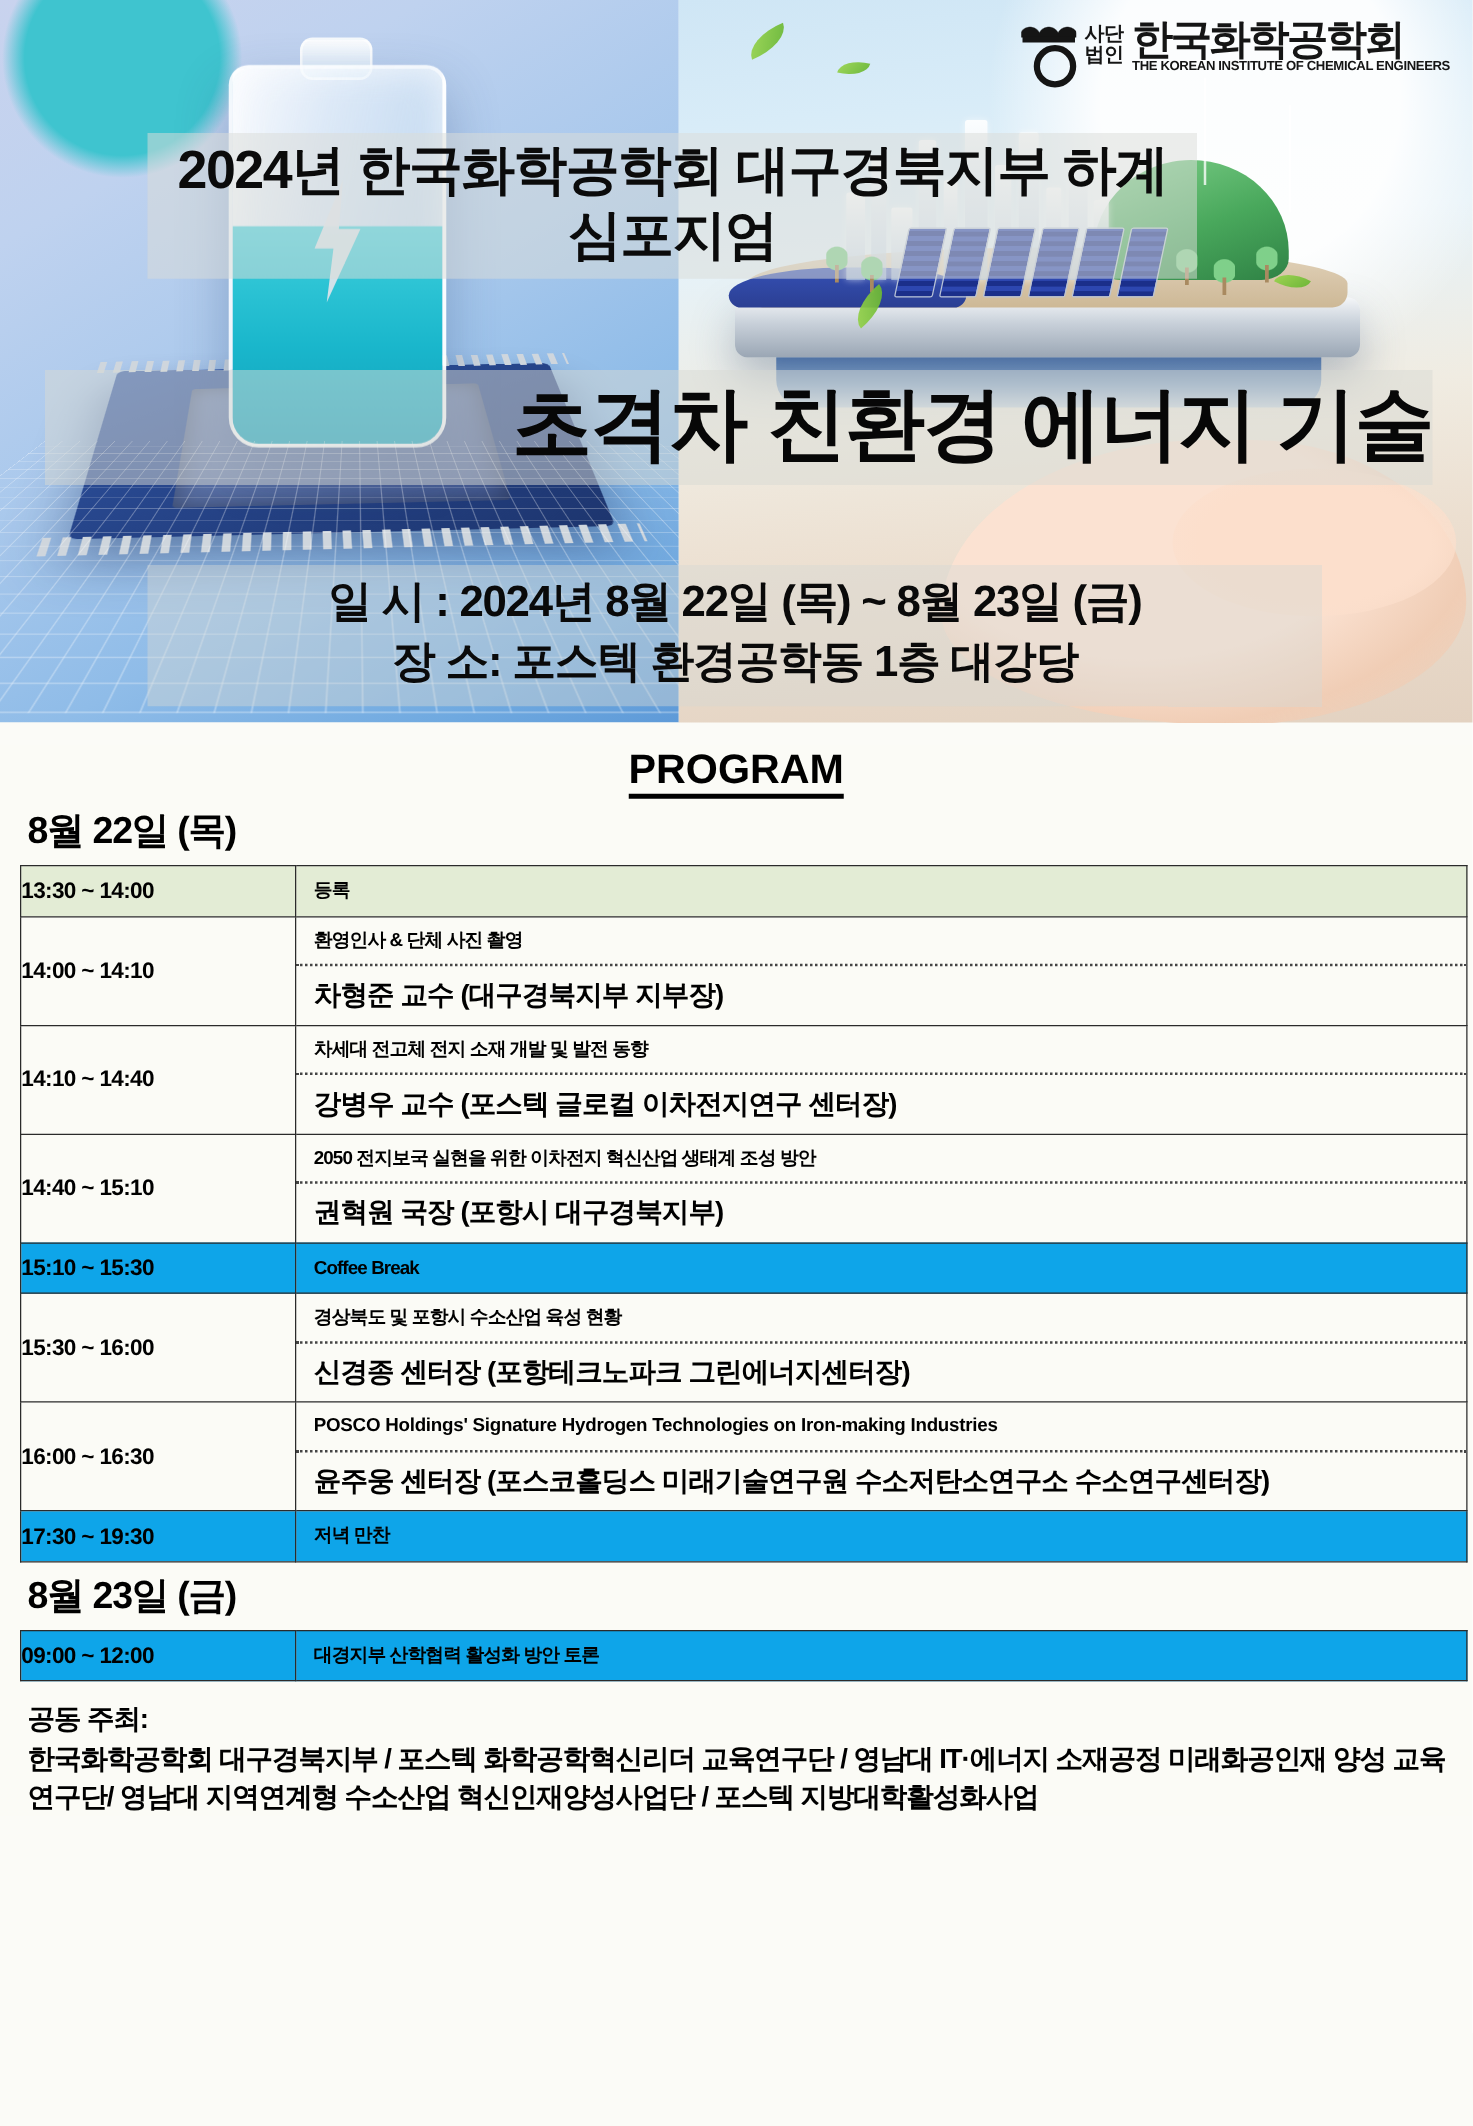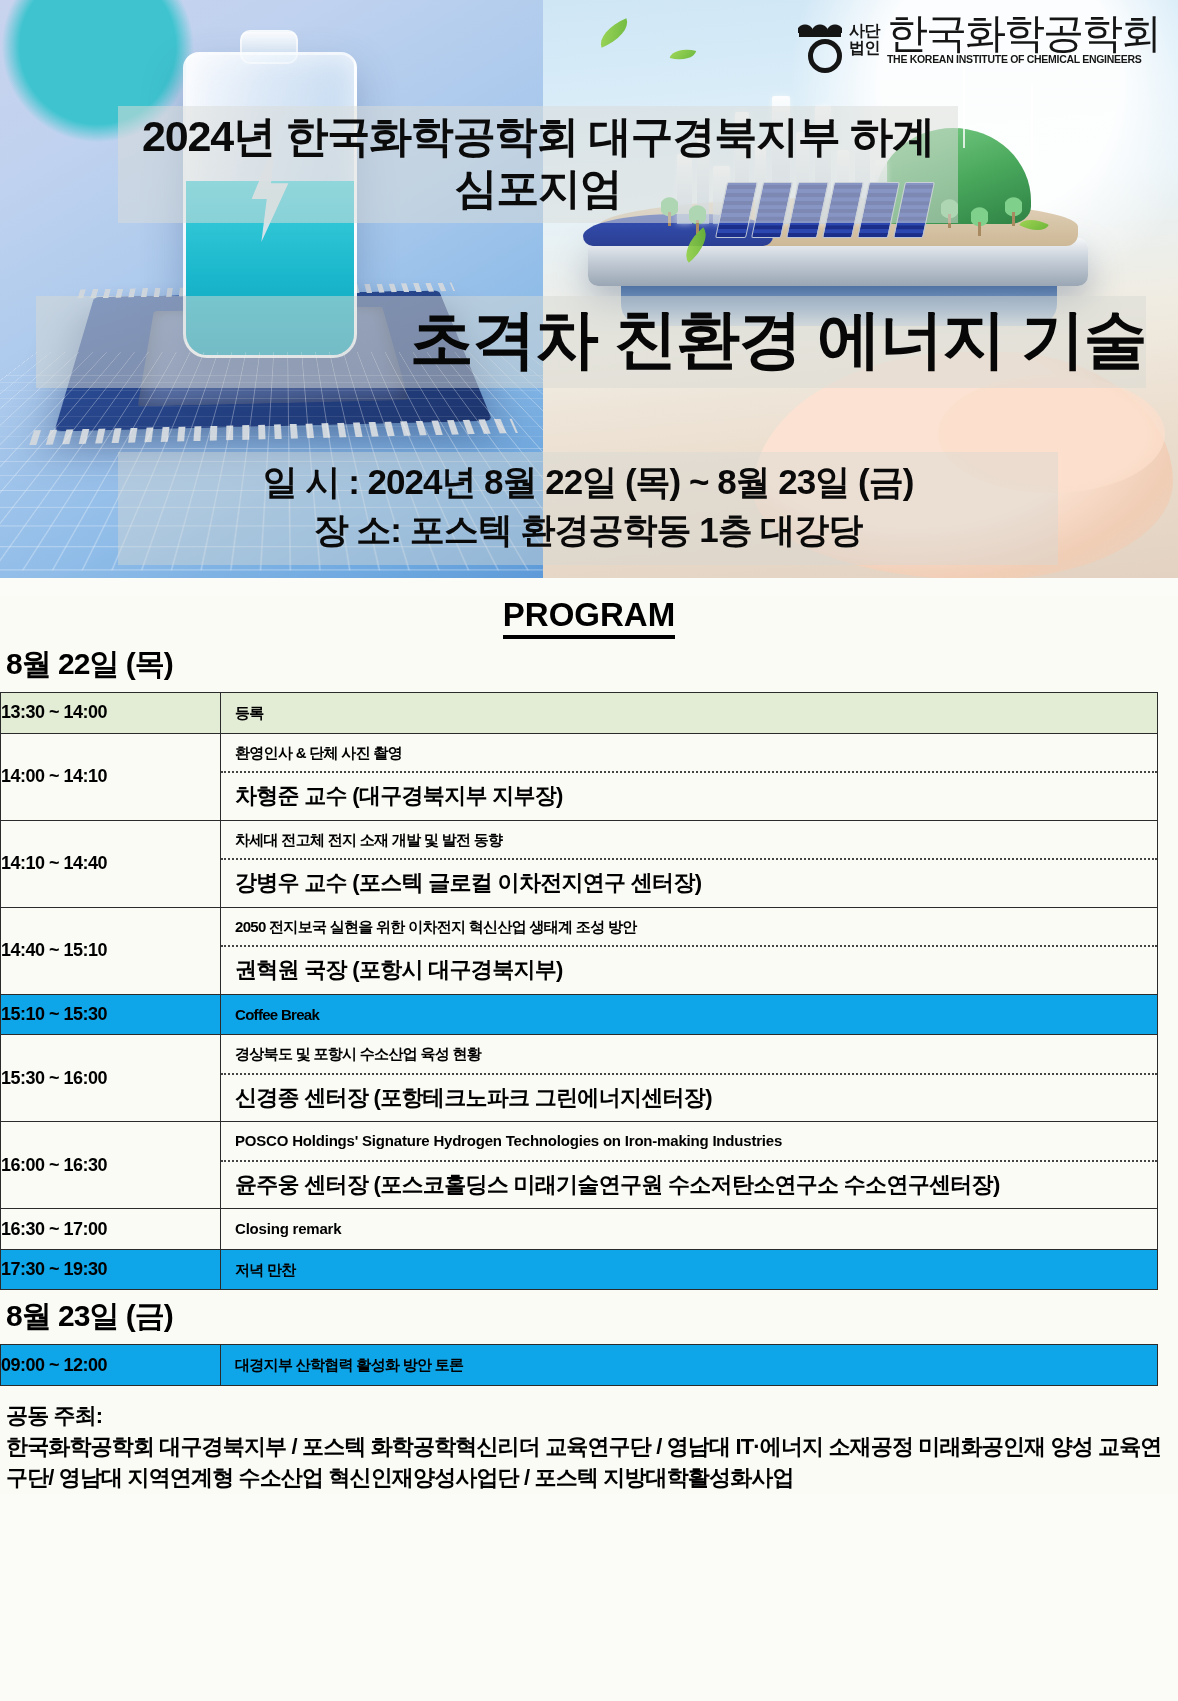--- a/index.html
+++ b/index.html
@@ -257,22 +257,22 @@
     border: 5px solid #151515;
     border-radius: 50%;
   }
   .logo-sadan {
     font-size: 16px;
     font-weight: 700;
     line-height: 1.05;
     letter-spacing: -.5px;
   }
   .logo-main {
-    font-size: 41px;
-    font-weight: 400;
+    font-size: 33px;
+    font-weight: 700;
     letter-spacing: -2px;
     line-height: .96;
     white-space: nowrap;
   }
   .logo-en {
     font-size: 10.5px;
     font-weight: 700;
     letter-spacing: -.3px;
     white-space: nowrap;
   }
@@ -318,21 +318,21 @@
     background: rgba(214,216,211,.44);
     padding: 6px 8px 10px;
     letter-spacing: -1px;
     box-sizing: border-box;
   }
   .hero-meta div { white-space: nowrap; }
 
   
   .program {
     position: relative;
-    padding: 0 0;
+    padding: 0 16px;
     background: #fbfbf6;
   }
   .program-title {
     text-align: center;
     font-size: 33px;
     font-weight: 700;
     color: #000;
     letter-spacing: 0px;
     margin: 18px 0 10px;
   }
@@ -537,26 +537,20 @@
                 <div class="line speaker">신경종 센터장 (포항테크노파크 그린에너지센터장)</div>
               </td>
             </tr>
             <tr class="tint-plain">
               <td class="time">16:00 ~ 16:30</td>
               <td class="content">
                 <div class="line talk en">POSCO Holdings' Signature Hydrogen Technologies on Iron-making Industries</div>
                 <div class="line speaker">윤주웅 센터장 (포스코홀딩스 미래기술연구원 수소저탄소연구소 수소연구센터장)</div>
               </td>
             </tr>
-            <tr class="tint-plain">
-              <td class="time">16:30 ~ 17:00</td>
-              <td class="content">
-                <div class="line en single">Closing remark</div>
-              </td>
-            </tr>
             <tr class="tint-blue">
               <td class="time">17:30 ~ 19:30</td>
               <td class="content">
                 <div class="line single">저녁 만찬</div>
               </td>
             </tr>
           </tbody>
         </table>
         <div class="day-heading">8월 23일 (금)</div>
         <table class="sched">

